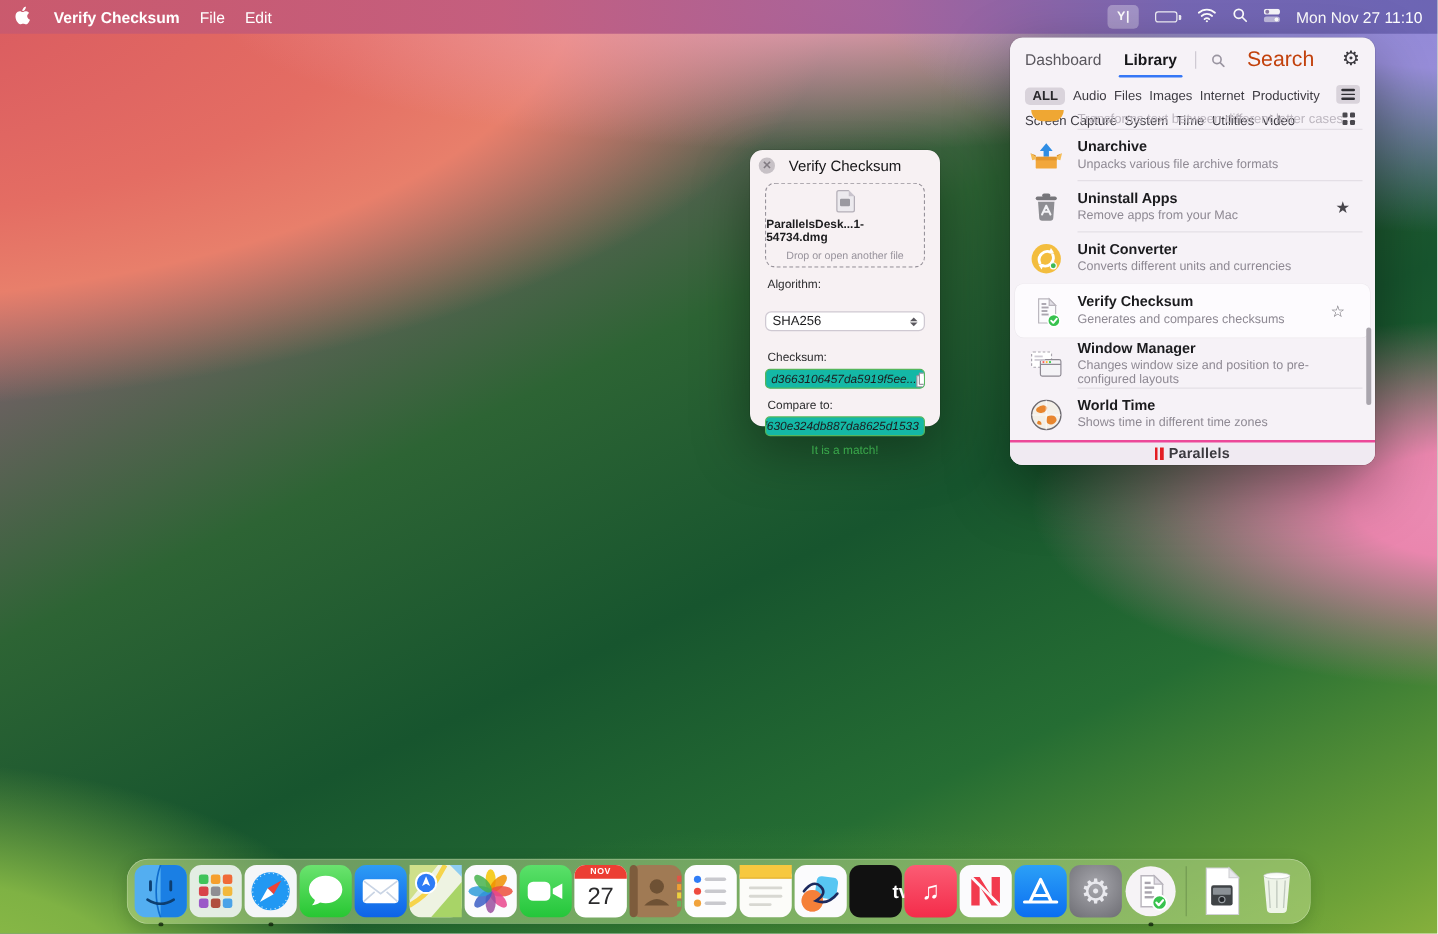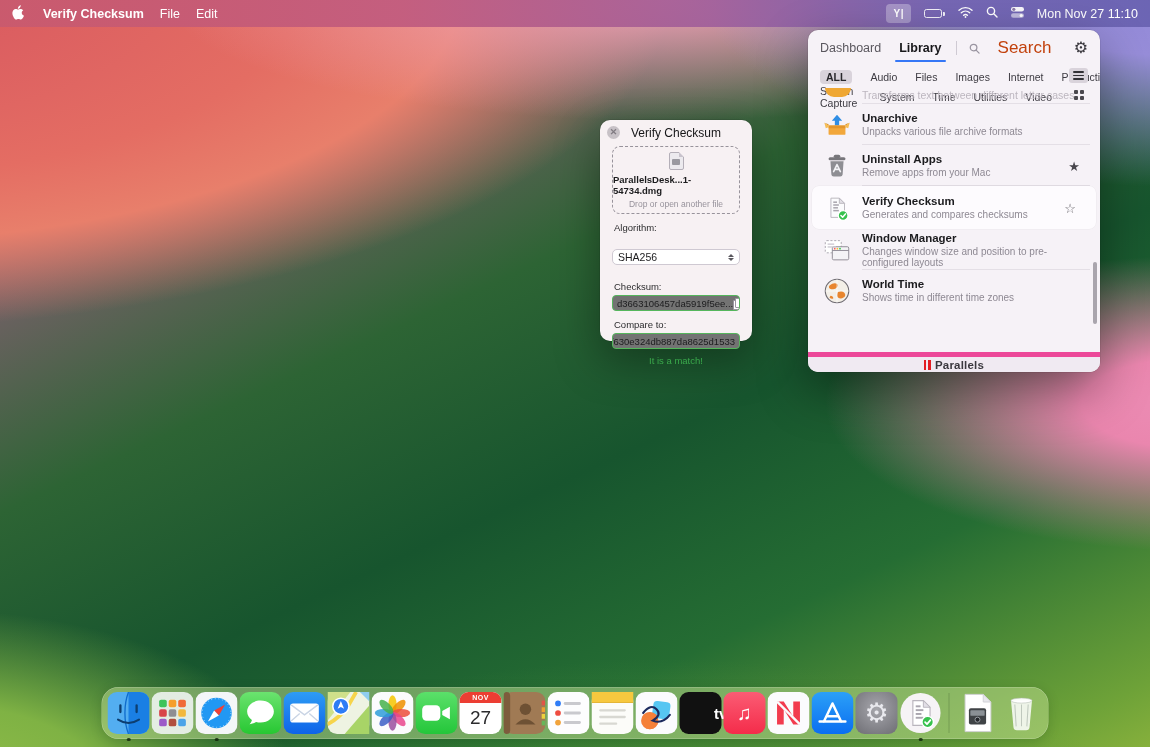--- a/index.html
+++ b/index.html
@@ -54,22 +54,22 @@
   .vc-doc .inner { width:8px; height:6px; background:#9a99a0; border-radius:1px; margin-top:3px; }
   .vc-filename { font-size:9.5px; margin-top:4px; color:#1c1c1e;font-weight:bold; }
   .vc-hint { font-size:8.5px; margin-top:3px; color:#97929b; }
   .vc-label { font-size:9.5px; color:#2c2c2e; margin:8px 14px 3px; }
   .vc-select { margin:16px 12px; height:16px; background:#fff; border:1px solid #cfc9d2; border-radius:5px;
     display:flex; align-items:center; padding:0 5px; font-size:10.5px; }
   .vc-chevrons { margin-left:auto; display:flex; flex-direction:column; gap:1px; }
   .vc-chevrons i { width:0; height:0; border-left:3px solid transparent; border-right:3px solid transparent; display:block; }
   .vc-chevrons .up { border-bottom:3.5px solid #5a585e; }
   .vc-chevrons .dn { border-top:3.5px solid #5a585e; }
-  .vc-field { margin:0 12px; height:16px; background:#737373; border:1.5px solid #55b65c; border-radius:4px;
-    display:flex; align-items:center; padding:0 4px; font-size:9.5px; white-space:nowrap; overflow:hidden; }
+  .vc-field { margin:0 12px; height:16px; background:#14b8a6; border:1.5px solid #55b65c; border-radius:4px;
+    display:flex; align-items:center; padding:0 4px; font-size:9.5px; white-space:nowrap; overflow:hidden;font-style:italic; }
   .vc-field.right { justify-content:flex-end; }
   .vc-copy { margin-left:auto; position:relative; width:8px; height:10px; flex:none; }
   .vc-copy::before, .vc-copy::after { content:''; position:absolute; width:6px; height:7.5px; border:1px solid #9a96a0; border-radius:1px; background:#fff; }
   .vc-copy::before { left:0; top:2px; } .vc-copy::after { left:2px; top:0; }
   .vc-match { text-align:center; color:#3aa84b; font-size:9.5px; margin-top:6px; }
 
   
   .panel {
     position:absolute; left:808px; top:30px; width:292px; height:342px;
     background:#f6f2f7; border-radius:10px; overflow:hidden;
@@ -77,21 +77,21 @@
   }
   .p-head { padding:8px 12px 0; position:relative; }
   .p-tabs { display:flex; align-items:center; height:20px; }
   .p-tab-dash { font-size:12.5px; color:#5a575e; }
   .p-tab-lib { font-size:12.5px; color:#17171a; font-weight:bold; margin-left:18px; position:relative; }
   .p-tab-lib::after { content:''; position:absolute; left:-4px; right:-4px; bottom:-7px; height:2px; background:#3577f6; border-radius:1px; }
   .p-hdiv { width:1px; height:14px; background:#cfcad3; margin:0 12px 0 14px; }
   .p-search { display:flex; align-items:center; gap:18px; color:#c2410c; font-size:17px; }
   .p-gear { margin-left:auto; font-size:16px; color:#3a383e; line-height:16px; }
   .p-filters { margin-top:10px; position:relative; padding-right:36px; }
-  .p-row { display:flex; align-items:center; gap:18px; height:17px; font-size:10.5px; color:#3d3b42; }
+  .p-row { display:flex; align-items:center; gap:6px; height:17px; font-size:10.5px; color:#3d3b42; }
   .p-row + .p-row { margin-top:3px; }
   .chip-all { background:#d9d3db; border-radius:4px; padding:1px 6px; font-weight:bold; color:#28272b; }
   .p-views { position:absolute; right:0; top:0; display:flex; flex-direction:column; gap:5px; align-items:center; }
   .p-view-list { width:19px; height:15px; background:#d9d3db; border-radius:3px; display:flex; flex-direction:column; justify-content:center; gap:2px; align-items:center; }
   .p-view-list i { display:block; width:11px; height:1.6px; background:#313035; border-radius:1px; }
   .p-view-grid { width:19px; height:13px; display:grid; grid-template-columns:4px 4px; grid-template-rows:4px 4px; gap:2px; justify-content:center; align-content:center; }
   .p-view-grid i { background:#4a484e; border-radius:1px; }
 
   .p-list { position:absolute; top:58px; left:0; right:0; bottom:20px; overflow:hidden; }
   .p-partial { position:relative; height:16px; }
@@ -101,21 +101,21 @@
   .p-rowitem .ric { width:30px; height:30px; flex:none; }
   .p-rowitem .rtxt { margin-left:10px; }
   .p-rowitem .rtitle { font-size:11.5px; font-weight:bold; color:#1b1b1e; }
   .p-rowitem .rsub { font-size:10px; color:#8e8993; margin-top:2px; max-width:196px; line-height:11px; }
   .p-divider { position:absolute; bottom:0; left:54px; right:10px; height:1px; background:#e4dfe6; }
   .p-star { position:absolute; right:20px; top:50%; transform:translateY(-50%); font-size:13px; }
   .p-star.filled { color:#48464c; }
   .p-star.outline { color:#6b686f; }
   .p-rowitem.hl { background:#fdfbfe; border-radius:7px; margin:0 4px; padding-left:10px; height:43px; box-shadow:0 0 0 .5px rgba(0,0,0,.04); }
   .p-scroll { position:absolute; right:3px; bottom:28px; width:4px; height:62px; background:#a9a5ad; border-radius:2px; }
-  .p-footer { position:absolute; left:0; right:0; bottom:0; height:20px; background:#f0eaf2; border-top:5px solid #ec4899;
+  .p-footer { position:absolute; left:0; right:0; bottom:0; height:20px; background:#f0eaf2; border-top:2px solid #ec4899;
     display:flex; align-items:center; justify-content:center; gap:4px; }
   .p-bars { display:flex; gap:2px; }
   .p-bars i { display:block; width:2.5px; height:10px; background:#e31e24; }
   .p-logotext { font-size:11.5px; font-weight:bold; color:#3b393f; letter-spacing:.2px; }
 
   
   .dock {
     position:absolute; left:50%; bottom:8px; transform:translateX(-50%);
     height:52px; border-radius:17px;
     background:rgba(199,228,150,.48);
@@ -297,20 +297,34 @@
           <path d="M16 14.5 l3.6 7.5 M16 14.5 l-3.6 7.5 M13.6 19.6 h4.8" stroke="#f2f2f5" stroke-width="1.7" fill="none" stroke-linecap="round" stroke-linejoin="round"></path>
         </svg>
         <span class="rtxt">
           <span class="rtitle" style="display:block">Uninstall Apps</span>
           <span class="rsub" style="display:block">Remove apps from your Mac</span>
         </span>
         <span class="p-star filled">★</span>
         <span class="p-divider"></span>
       </div>
 
+      <div class="p-rowitem">
+        <svg class="ric" viewBox="0 0 32 32">
+          <circle cx="16" cy="16" r="12.5" fill="#f3bd3e"></circle>
+          <path d="M10.5 19.5 a7 7 0 0 1 9.5 -9" stroke="#fff" stroke-width="2.4" fill="none" stroke-linecap="round"></path>
+          <path d="M21.5 12.5 a7 7 0 0 1 -9.5 9" stroke="#fff" stroke-width="2.4" fill="none" stroke-linecap="round"></path>
+          <path d="M20 6.8 l2.6 4 -4.6 .4z" fill="#fff"></path>
+            <path d="M12 25.2 l-2.6 -4 4.6 -.4z" fill="#fff"></path>
+          <circle cx="22" cy="22" r="2.6" fill="#3cb954" stroke="#fff" stroke-width="1"></circle>
+        </svg>
+        <span class="rtxt">
+          <span class="rtitle" style="display:block">Unit Converter</span>
+          <span class="rsub" style="display:block">Converts different units and currencies</span>
+        </span>
+      </div>
 
       <div class="p-rowitem hl">
         <svg class="ric" viewBox="0 0 32 32">
           <path d="M9.5 5.5 h9 l5.5 5.5 v15 h-14.5z" fill="#fbfbfd" stroke="#b9b5bd" stroke-width="1"></path>
           <path d="M18.5 5.5 l5.5 5.5 h-5.5z" fill="#e2dfe6" stroke="#b9b5bd" stroke-width="1"></path>
           <rect x="12" y="9" width="4" height="1.6" fill="#a9a5ae"></rect>
             <rect x="12" y="12" width="6" height="1.6" fill="#a9a5ae"></rect>
           <rect x="12" y="15" width="5" height="1.6" fill="#a9a5ae"></rect>
             <rect x="12" y="18" width="6" height="1.6" fill="#a9a5ae"></rect>
           <circle cx="22.5" cy="24" r="5.2" fill="#37c24e" stroke="#fff" stroke-width="1.3"></circle>

